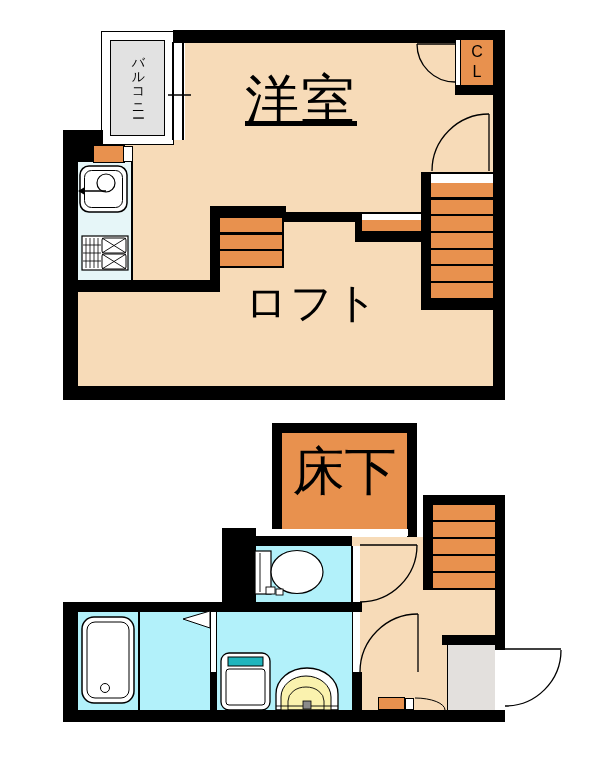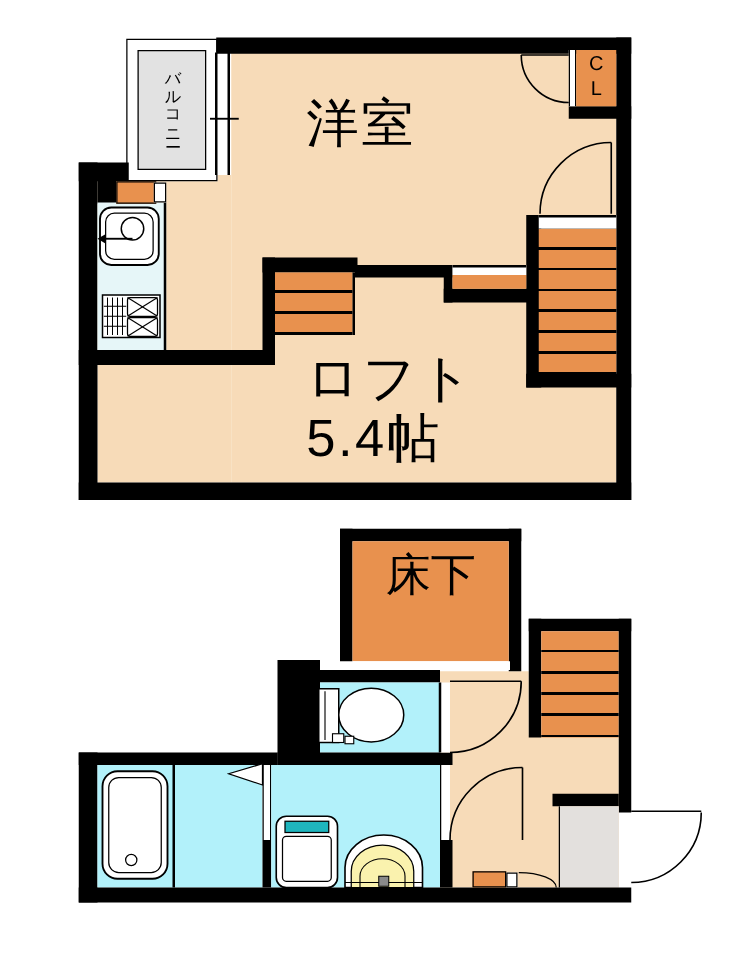--- a/index.html
+++ b/index.html
@@ -62,37 +62,36 @@
     <span style="display:block;">L</span>
   </div>
 
   <div class="abs white" style="left:431px;top:172px;width:62px;height:11px;border-top:2px solid #000;box-sizing:border-box;"></div>
   <div class="abs treads7" style="left:431px;top:183px;width:62px;height:117px;"></div>
 
   <div class="abs white" style="left:362px;top:212px;width:59px;height:8px;border-top:2px solid #000;box-sizing:border-box;"></div>
   <div class="abs orange" style="left:362px;top:220px;width:59px;height:11px;"></div>
   <div class="abs treads3" style="left:220px;top:218px;width:64px;height:50px;border-right:2px solid #000;box-sizing:border-box;"></div>
 
-  <div class="label" style="left:245px;top:74px;font-size:42px;line-height:50px;letter-spacing:2px;">
+  <div class="label" style="left:245px;top:74px;font-size:54px;line-height:50px;letter-spacing:2px;text-decoration:underline;">
     <span style="display:block;">洋室</span>
   </div>
   <div class="label" style="left:245px;top:279px;font-size:42px;line-height:48px;letter-spacing:2px;">
     <span style="display:block;">ロフト</span>
-    <span style="display:block;">5.4帖</span>
   </div>
 
   <div class="floor" style="left:352px;top:537px;width:71px;height:75px;"></div>
   <div class="floor" style="left:352px;top:588px;width:143px;height:122px;"></div>
 
   <div class="wall" style="left:272px;top:423px;width:145px;height:10px;"></div>
   <div class="wall" style="left:272px;top:423px;width:10px;height:106px;"></div>
   <div class="wall" style="left:407px;top:423px;width:10px;height:114px;"></div>
   <div class="abs orange" style="left:282px;top:433px;width:125px;height:96px;"></div>
   <div class="abs white" style="left:282px;top:529px;width:126px;height:7px;"></div>
-  <div class="label" style="left:282px;top:436px;width:125px;text-align:center;font-size:36px;line-height:47px;">
+  <div class="label" style="left:282px;top:448px;width:125px;text-align:center;font-size:52px;line-height:47px;">
     <span style="display:block;">床下</span>
   </div>
 
   <div class="wall" style="left:222px;top:528px;width:34px;height:84px;"></div>
   <div class="wall" style="left:256px;top:536px;width:96px;height:10px;"></div>
   <div class="abs bcyan" style="left:256px;top:546px;width:96px;height:56px;border-right:1.5px solid #000;box-sizing:border-box;"></div>
   <div class="wall" style="left:222px;top:602px;width:140px;height:10px;"></div>
   <div class="abs white" style="left:352px;top:546px;width:8px;height:56px;border-left:1px solid #000;box-sizing:border-box;"></div>
 
   <div class="wall" style="left:63px;top:602px;width:159px;height:10px;"></div>

